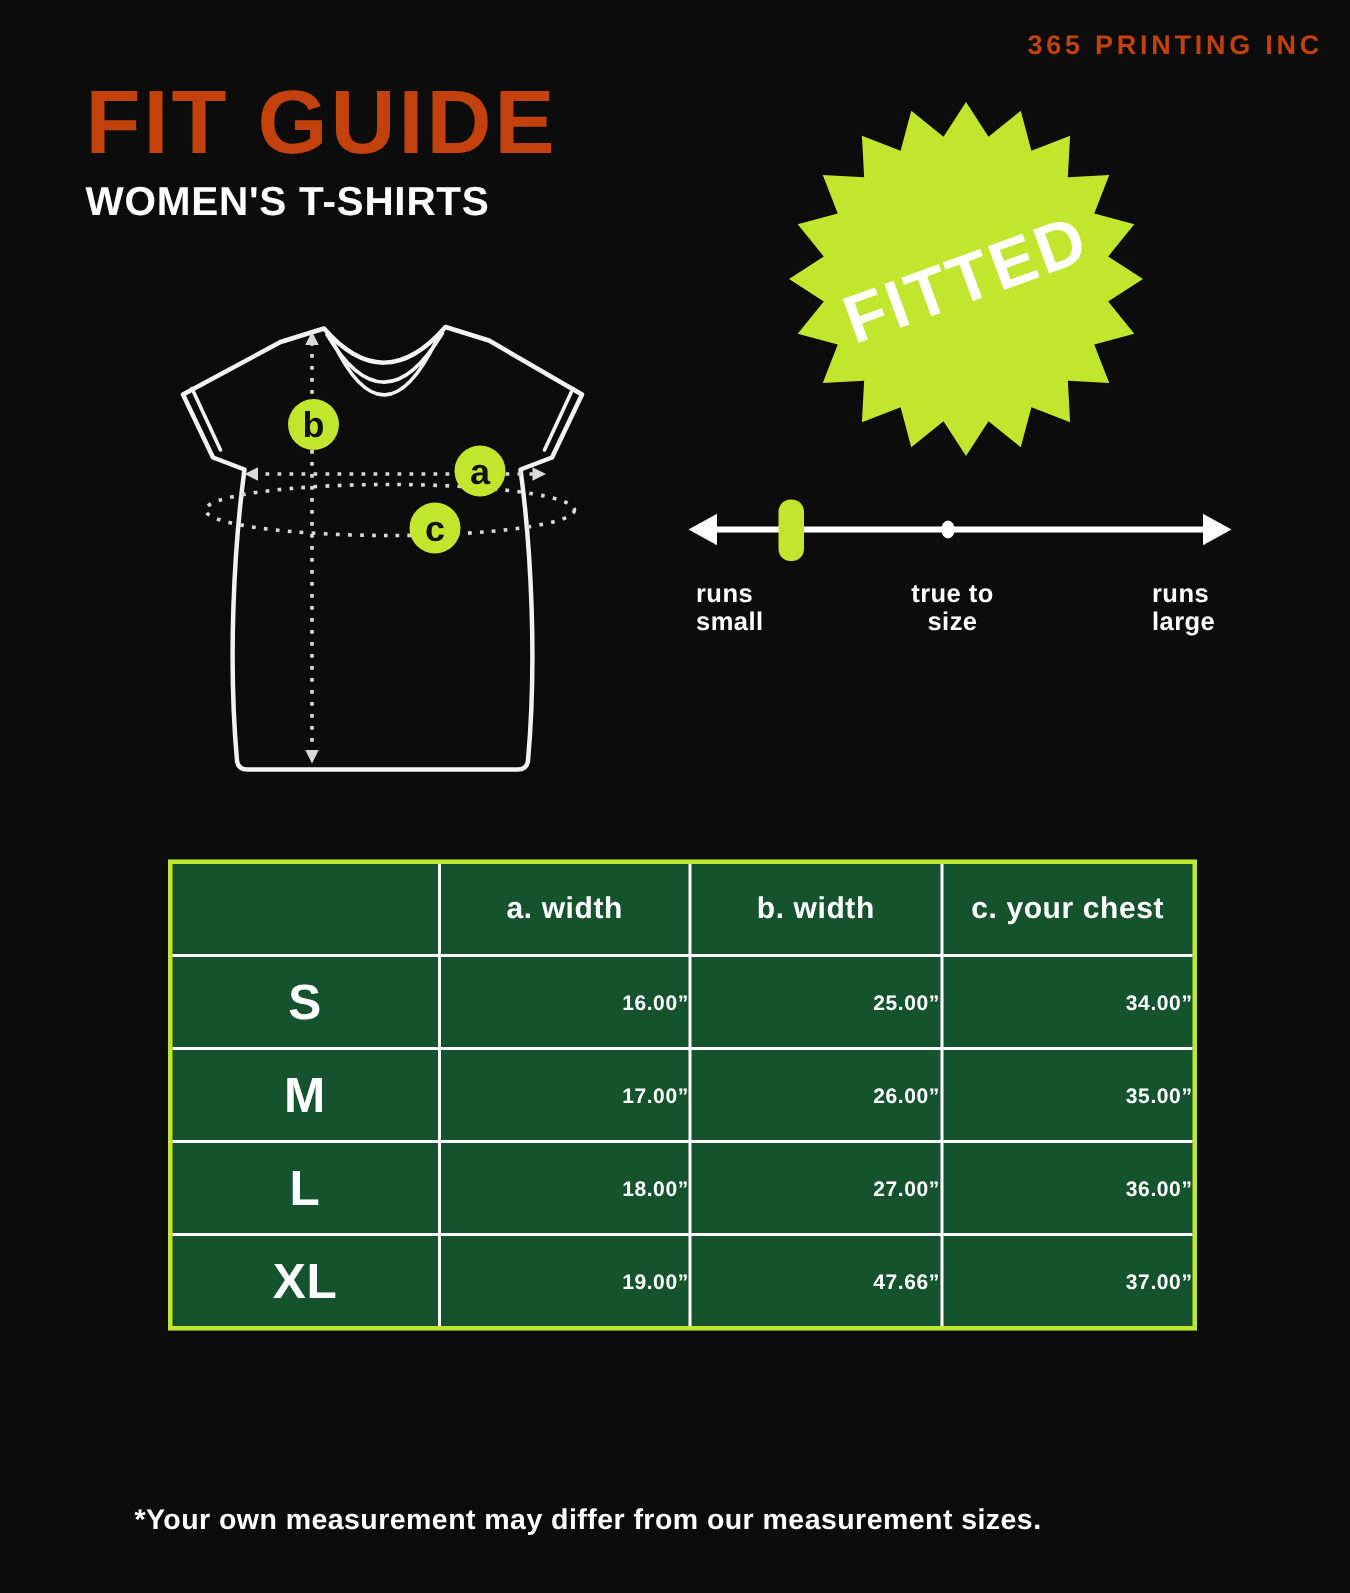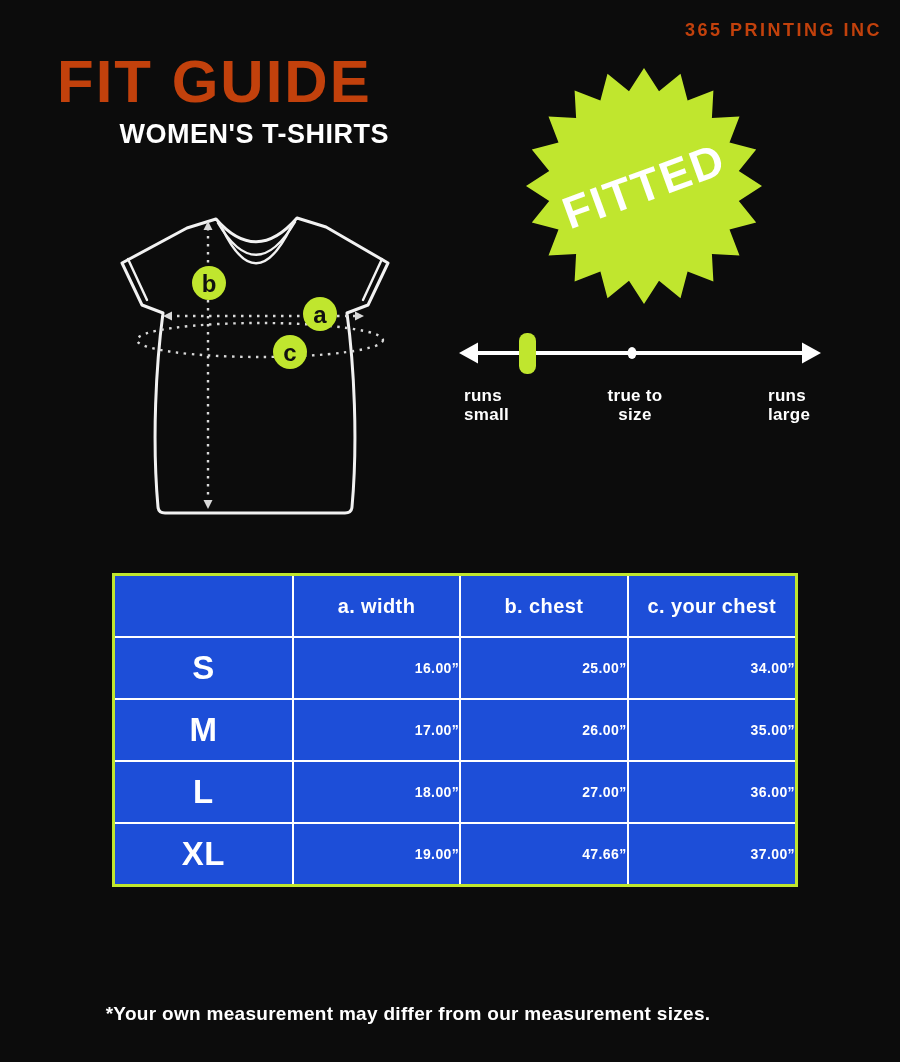--- a/index.html
+++ b/index.html
@@ -16,21 +16,21 @@
     color:#c2410c;font-size:18px;font-weight:bold;letter-spacing:2.5px;
   }
   
   .heading{left:57px;top:52px;width:332px;}
   .heading h1{
     margin:0;color:#c2410c;font-size:60px;line-height:1.0;
     font-weight:bold;letter-spacing:2px;white-space:nowrap;
   }
   .heading .sub{
     margin-top:7px;color:#ffffff;font-size:27px;font-weight:bold;
-    text-align:right;letter-spacing:0.5px;white-space:nowrap;
+    letter-spacing:0.5px;white-space:nowrap;
   }
   
   .badge{left:514px;top:56px;}
   .badge text{
     font-family:"Liberation Sans", sans-serif;
     font-size:45px;font-weight:bold;fill:#ffffff;letter-spacing:2px;
   }
   
   .shirt{left:105px;top:195px;}
   .shirt .outline{fill:none;stroke:#f2f2f2;stroke-width:3;stroke-linejoin:round;stroke-linecap:round;}
@@ -46,38 +46,38 @@
   .slider{left:450px;top:328px;}
   .slider .line{stroke:#ffffff;stroke-width:4;}
   .slider .head{fill:#ffffff;}
   .slider text{
     font-family:"Liberation Sans", sans-serif;
     font-size:17px;font-weight:bold;fill:#ffffff;letter-spacing:0.3px;
   }
   
   .size-table-wrap{
     left:112px;top:573px;width:680px;
-    border:3px solid #c0e62e;background:#1d4ed8;
+    border:3px solid #c0e62e;background:#14532d;
   }
   table.size-table{border-collapse:collapse;width:100%;table-layout:fixed;}
   .size-table td{
     border:2px solid #ffffff;height:60px;padding:0;
     color:#ffffff;text-align:center;vertical-align:middle;
     font-weight:bold;
   }
   .size-table td:first-child{border-left:none;width:26%;}
   .size-table td:last-child{border-right:none;border-radius:13px;}
   .size-table tr:first-child td{border-top:none;}
   .size-table tr:last-child td{border-bottom:none;}
   .size-table td.hdr{font-size:20px;letter-spacing:0.4px;}
   .size-table td.size{font-size:33px;letter-spacing:0.5px;}
   .size-table td.val{font-size:14px;letter-spacing:0.4px;text-align:right;}
   
   .footnote{
-    top:1003px;left:16px;width:784px;text-align:center;
+    top:1003px;left:0;width:784px;text-align:center;
     color:#ffffff;font-size:19px;font-weight:bold;letter-spacing:0.3px;
   }
 </style>
 </head>
 <body>
 
 <div class="abs brand">365 PRINTING INC</div>
 
 <div class="abs heading">
   <h1>FIT GUIDE</h1>
@@ -145,21 +145,21 @@
   <text x="318" y="73">runs</text>
   <text x="318" y="92">large</text>
 </svg>
 
 <div class="abs size-table-wrap">
   <table class="size-table">
     <tbody>
       <tr>
         <td class="hdr"></td>
         <td class="hdr">a. width</td>
-        <td class="hdr">b. chest</td>
+        <td class="hdr">b. width</td>
         <td class="hdr">c. your chest</td>
       </tr>
       <tr>
         <td class="size">S</td>
         <td class="val">16.00”</td>
         <td class="val">25.00”</td>
         <td class="val">34.00”</td>
       </tr>
       <tr>
         <td class="size">M</td>

